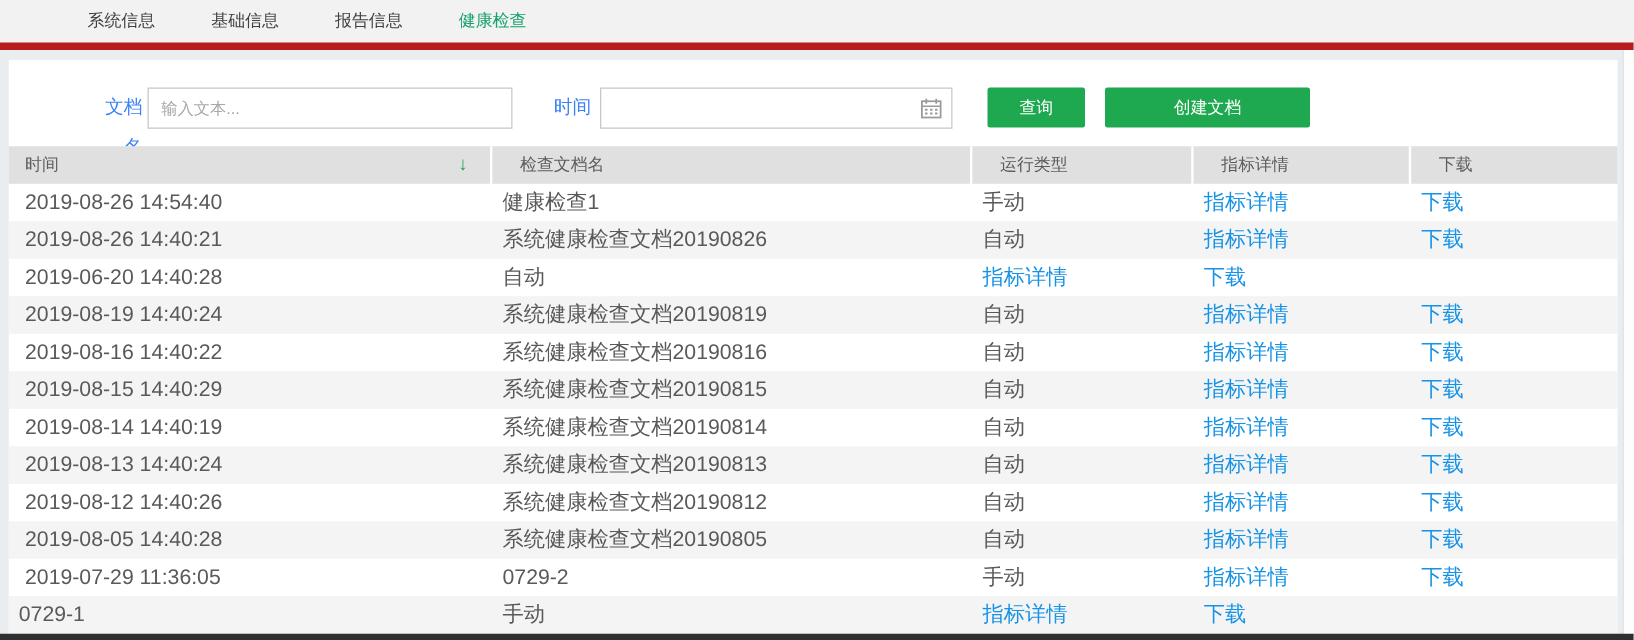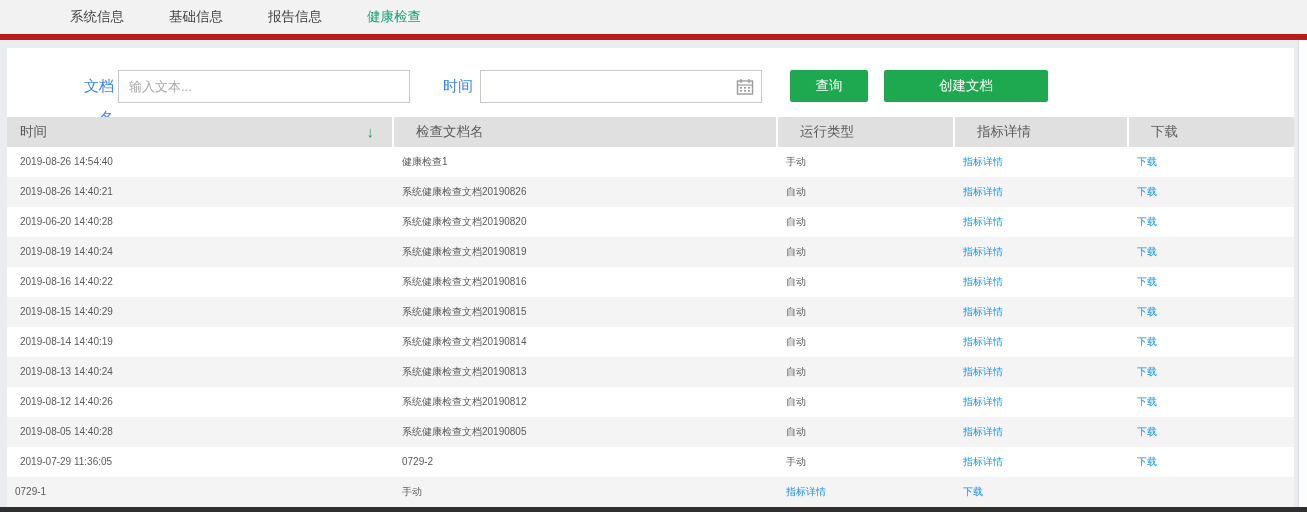--- a/index.html
+++ b/index.html
@@ -79,21 +79,21 @@
     white-space:nowrap; overflow:hidden;
   }
   .th:last-child { border-right:none; }
   .th.c1 { padding-left:13px; }
   .sort-arrow {
     position:absolute; right:18px; top:0;
     color:var(--green,#1ea950); font-size:15px; font-weight:bold;
     cursor:pointer;
   }
   .td {
-    font-size:10px; color:#595959; padding-left:8px;
+    font-size:17px; color:#595959; padding-left:8px;
     white-space:nowrap; overflow:hidden;
   }
   .td.c1 { padding-left:13px; }
   .tr:nth-child(even) { background:var(--row-alt,#f4f4f5); }
   .link { color:var(--blue,#1793e6); text-decoration:none; cursor:pointer; }
 
   
   .scroll-strip {
     position:absolute; right:0; top:40px; bottom:0; width:9px;
     background:#fdfdfd; border-left:1px solid #d9dde0;
@@ -163,21 +163,20 @@
   <div class="tr">
     <div class="td c1">2019-08-26 14:40:21</div>
     <div class="td">系统健康检查文档20190826</div>
     <div class="td">自动</div>
     <div class="td"><a class="link">指标详情</a></div>
     <div class="td"><a class="link">下载</a></div>
   </div>
 
   <div class="tr">
     <div class="td c1">2019-06-20 14:40:28</div>
-    <div class="td">系统健康检查文档20190820</div>
     <div class="td">自动</div>
     <div class="td"><a class="link">指标详情</a></div>
     <div class="td"><a class="link">下载</a></div>
   </div>
 
   <div class="tr">
     <div class="td c1">2019-08-19 14:40:24</div>
     <div class="td">系统健康检查文档20190819</div>
     <div class="td">自动</div>
     <div class="td"><a class="link">指标详情</a></div>

